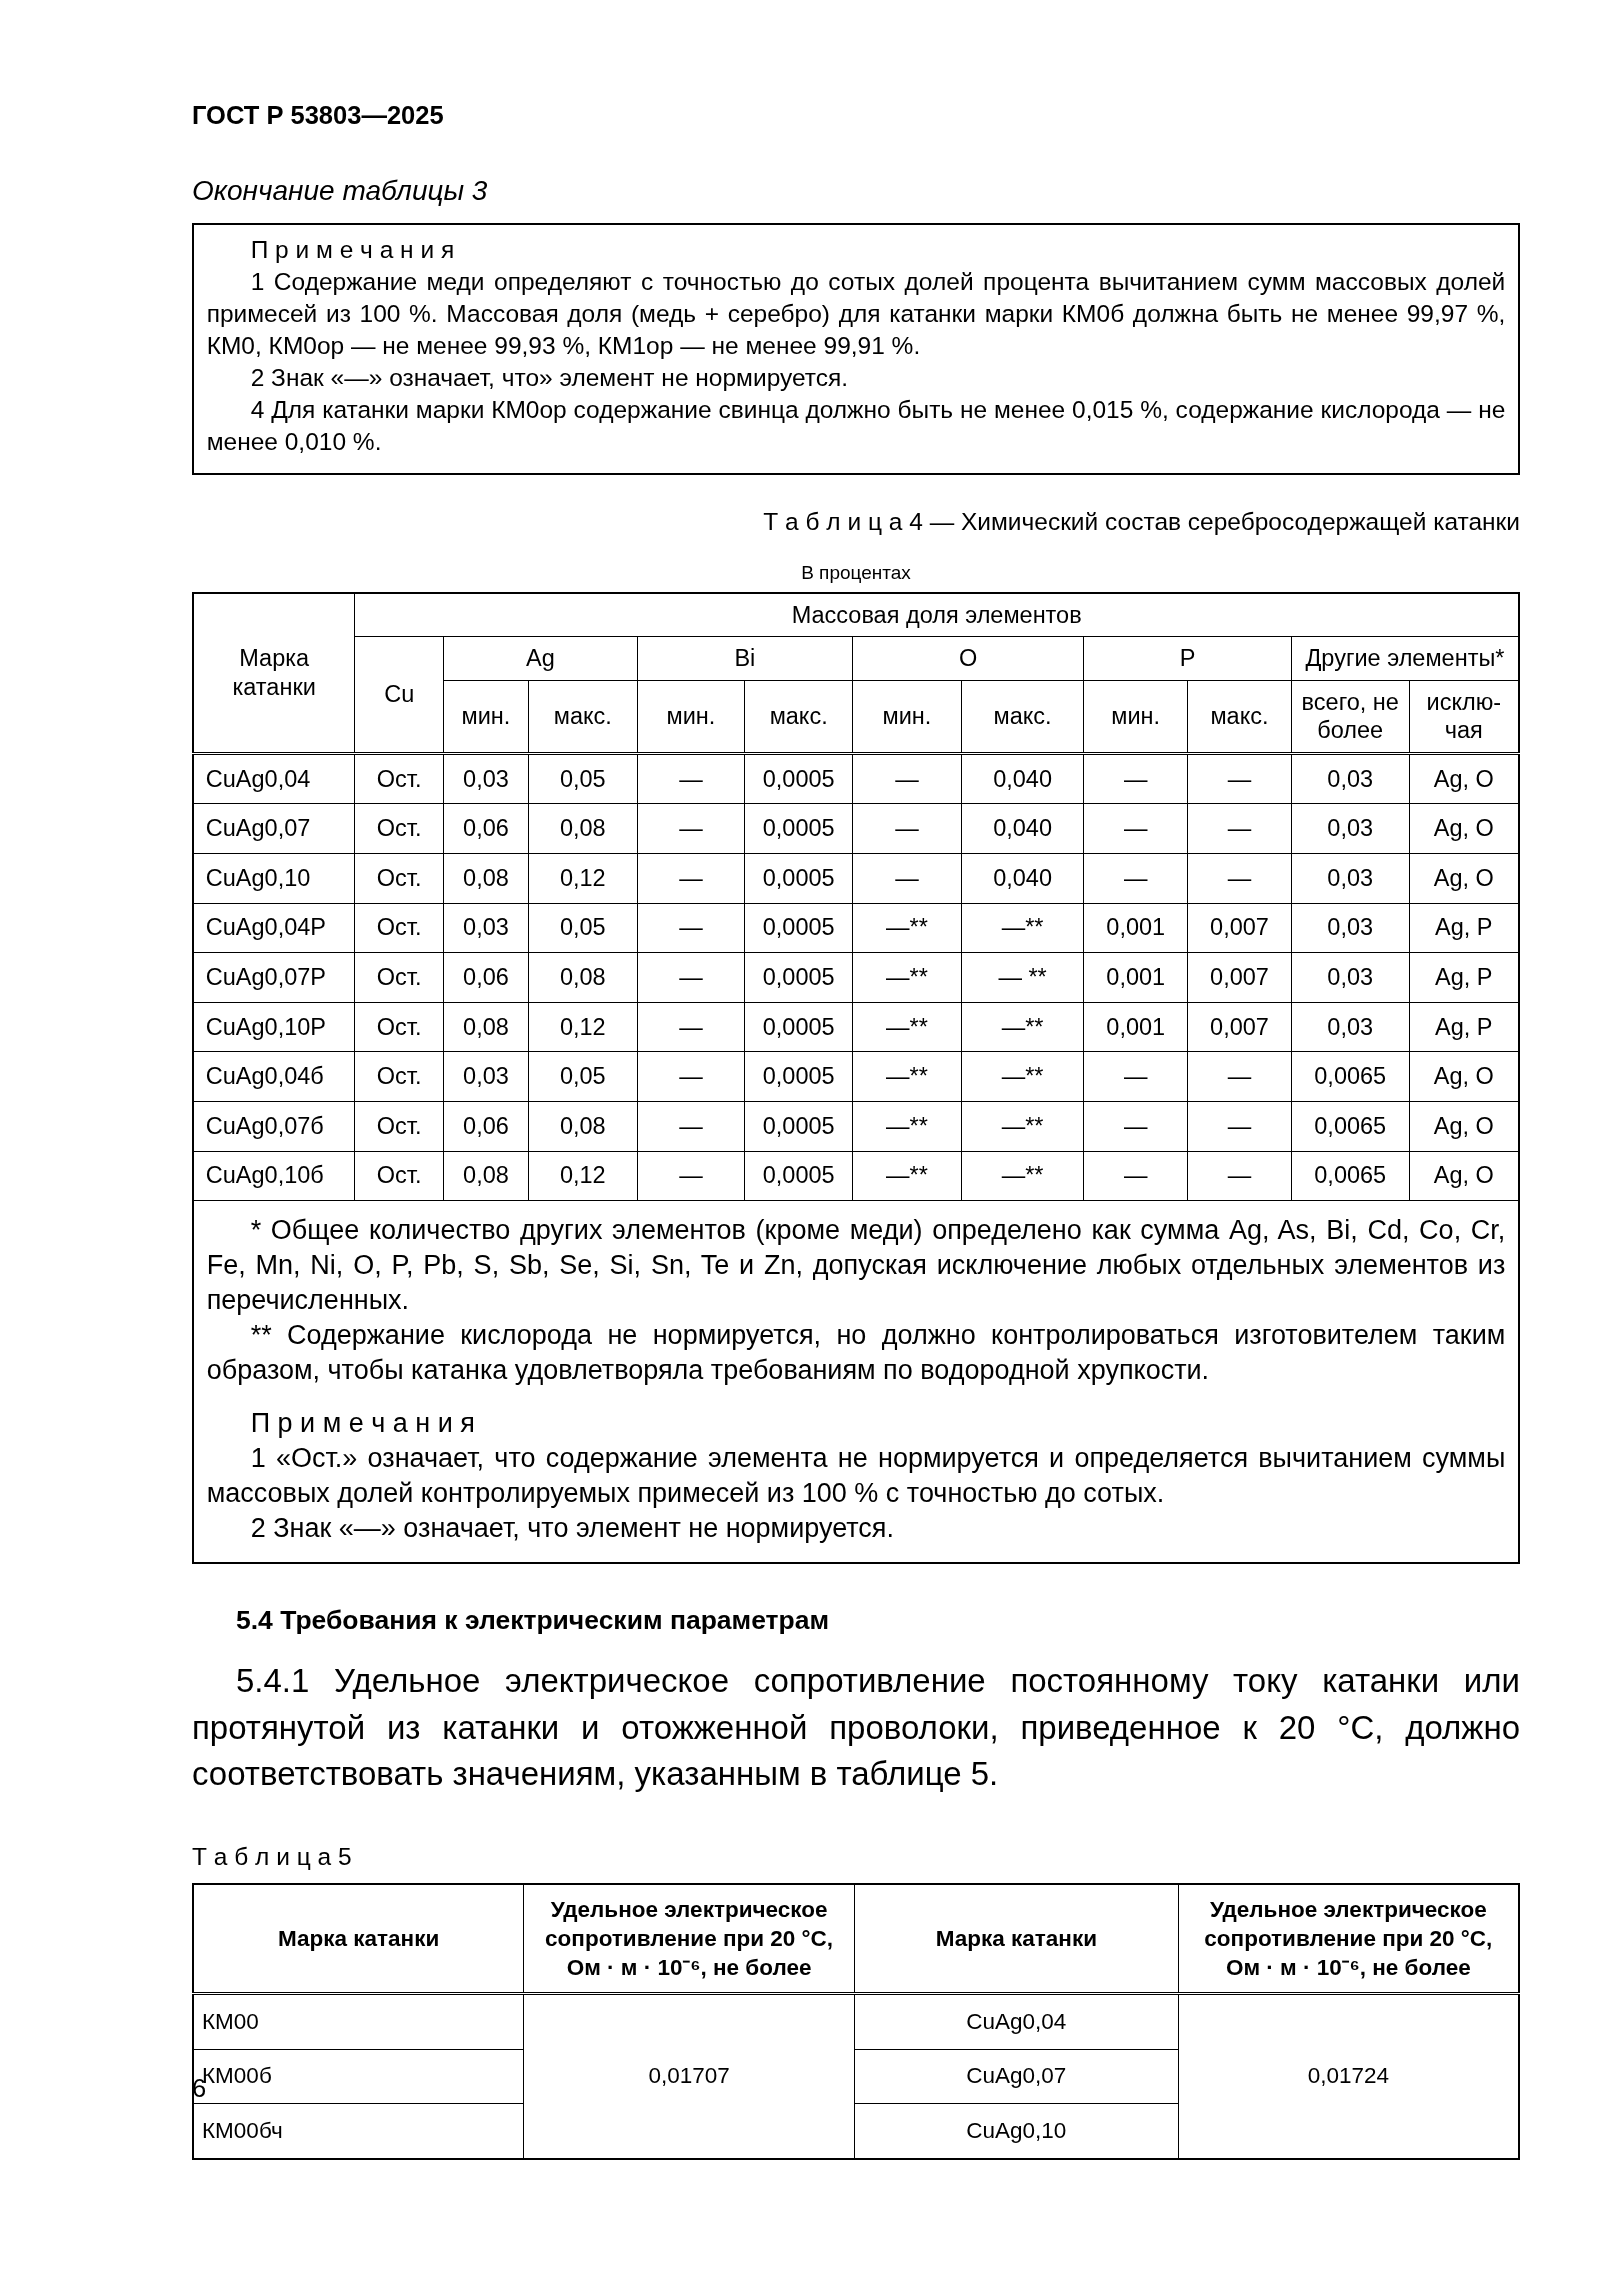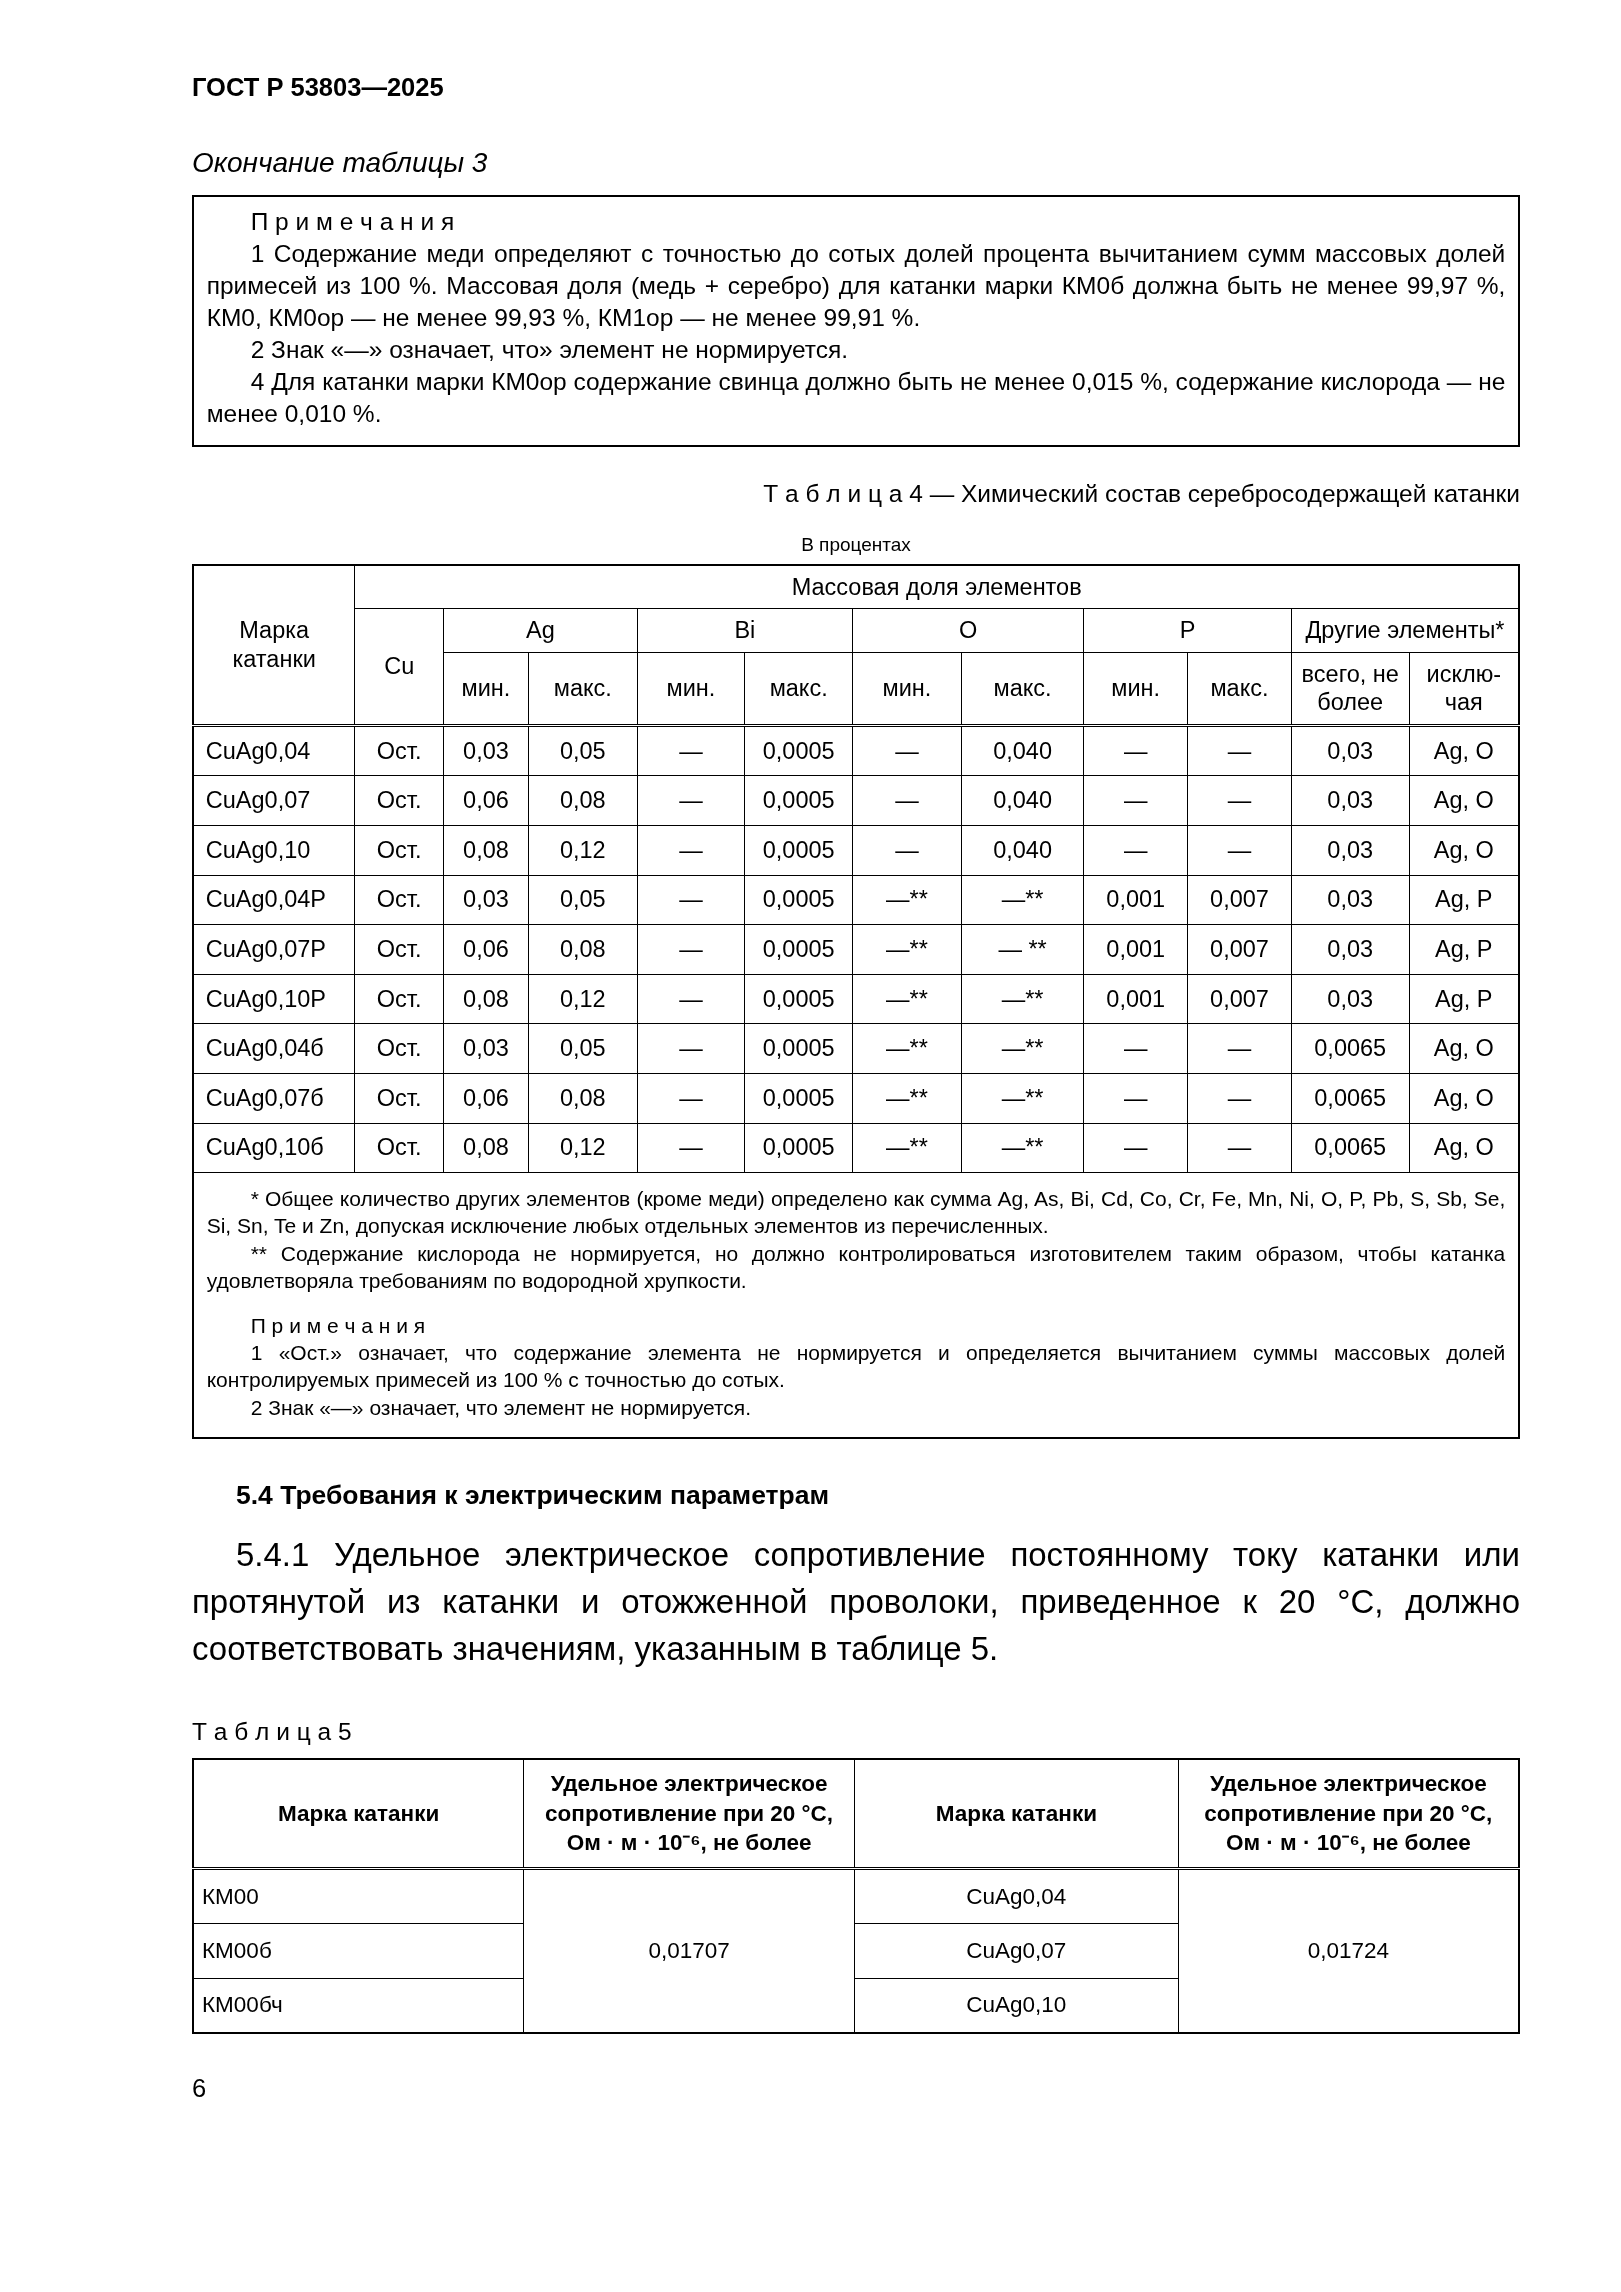--- a/index.html
+++ b/index.html
@@ -1,40 +1,40 @@
 <!DOCTYPE html>
 <html lang="ru"><head>
 <meta charset="utf-8">
 <style>
   * { box-sizing: border-box; }
   html, body { margin: 0; padding: 0; background: #e8e8e8; }
   body { font-family: "Liberation Sans", sans-serif; color: #000; }
   .page { position: relative; width: 1621px; height: 2293px; background: #ffffff; overflow: hidden; margin: 0 auto; }
   .content { position: absolute; left: 192px; top: 0; width: 1328px; }
 
-  .doc-code { padding-top: 73px; font-size: 25.5px; font-weight: bold; }
+  .doc-code { padding-top: 101px; font-size: 25.5px; font-weight: bold; }
   .continuation { margin-top: 45px; font-style: italic; font-size: 28px; }
 
   .notes-box { margin-top: 15.7px; border: 2px solid #000; padding: 9.8px 12.7px 15.7px; font-size: 24.5px; line-height: 1.3; text-align: justify; }
   .notes-box p, .foot p { margin: 0; text-indent: 44px; }
   .notes-title { margin: 0; text-indent: 44px; }
 
   .caption { margin-top: 33px; font-size: 24.5px; text-align: right; }
   .units { margin-top: 26px; margin-bottom: 7.8px; text-align: center; font-size: 19px; }
 
   table { border-collapse: collapse; width: 100%; }
   th, td { border: 1px solid #000; text-align: center; vertical-align: middle; font-weight: normal; }
 
   .t4 { font-size: 23.5px; border: 2px solid #000; }
   .t4 th { padding: 6.9px 3.9px; line-height: 1.22; }
   .t4 tbody td { padding: 10.8px 3.9px; }
   .t4 tbody td:first-child { text-align: left; padding-left: 11.8px; }
   .dbl { border-bottom: 3.9px double #000; }
 
-  .foot { text-align: justify; padding: 11.8px 12.7px 15.7px; font-size: 21px; line-height: 1.3; }
+  .foot { text-align: justify; padding: 11.8px 12.7px 15.7px; font-size: 27px; line-height: 1.3; }
   .foot .notes-title { margin-top: 17.6px; }
 
   .sec-heading { margin-top: 41px; font-size: 26.5px; font-weight: bold; padding-left: 44px; }
   .body-para { margin-top: 21.6px; font-size: 33px; line-height: 1.42; text-align: justify; text-indent: 44px; }
 
   .caption5 { margin-top: 45px; font-size: 24.5px; }
   .t5 { margin-top: 11.8px; font-size: 22.5px; border: 2px solid #000; }
   .t5 th { padding: 9.8px 9.8px; line-height: 1.3; font-weight: bold; }
   .t5 td { padding: 13.7px 7.8px; }
   .t5 td.ta-l { text-align: left; padding-left: 8px; }

